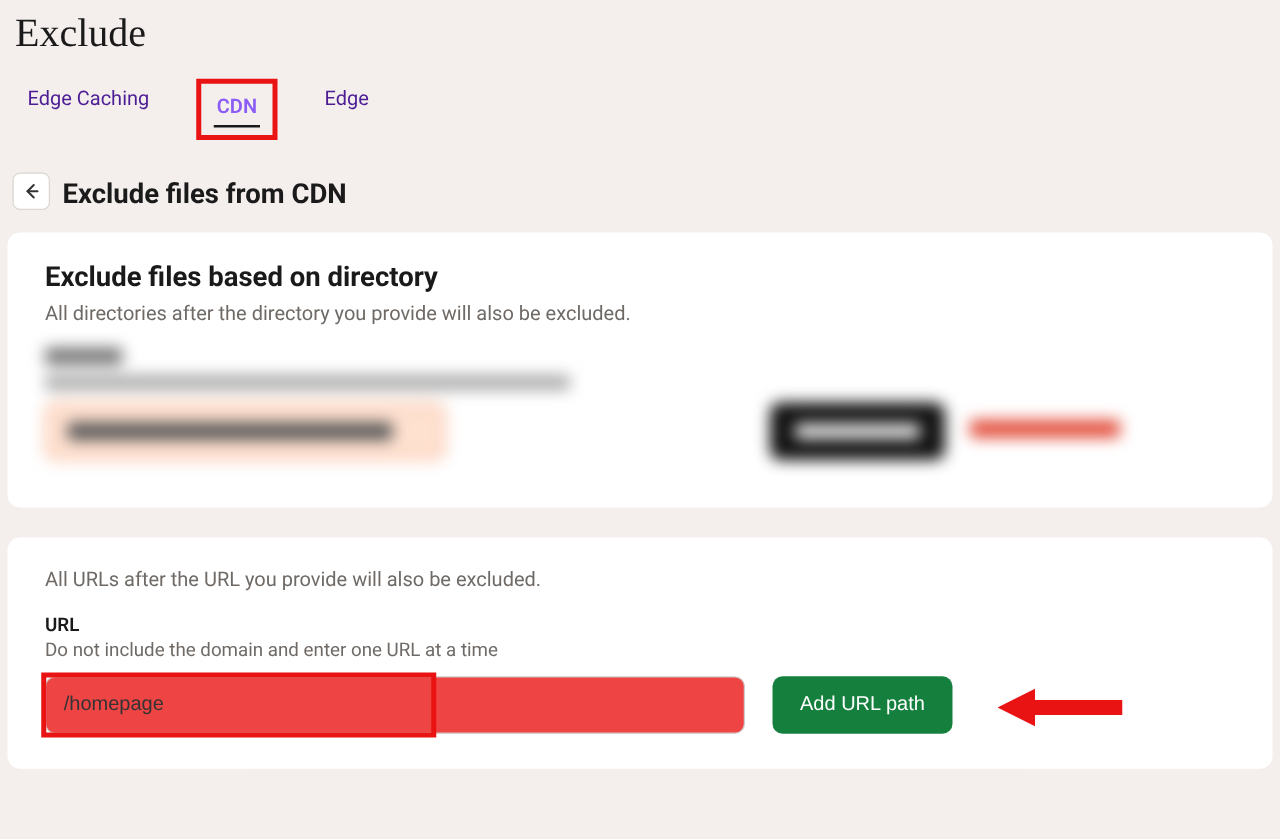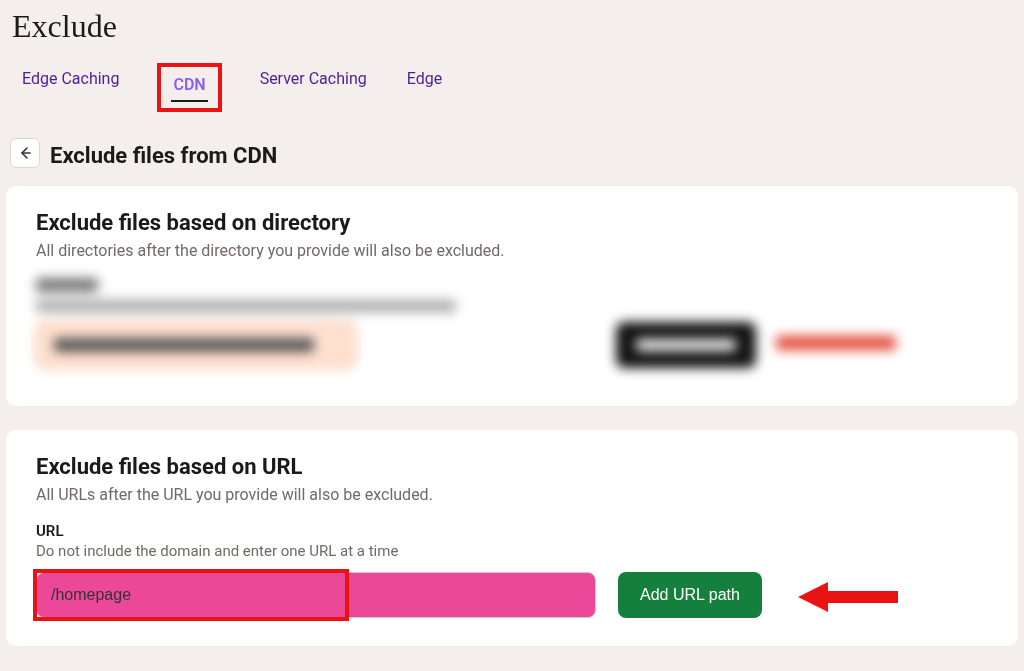--- a/index.html
+++ b/index.html
@@ -143,21 +143,21 @@
     width: 560px;
   }
   .url-input {
     width: 100%;
     height: 46px;
     border: 1px solid #cfcac6;
     border-radius: 8px;
     padding: 0 14px;
     font-size: 16px;
     color: #333;
-    background: #ec4899;
+    background: #ef4444;
   }
   .input-highlight {
     position: absolute;
     top: -3px; left: -3px;
     width: 316px; height: 52px;
     border: 4px solid #e91313;
     pointer-events: none;
   }
   .add-btn {
     height: 46px;
@@ -182,21 +182,20 @@
 </head>
 <body>
 
 <h1 class="page-title">Exclude</h1>
 
 <div class="tabs">
   <div class="tab">Edge Caching</div>
   <div class="tab-highlight">
     <div class="tab active">CDN</div>
   </div>
-  <div class="tab">Server Caching</div>
   <div class="tab">Edge</div>
 </div>
 
 <div class="subheader">
   <div class="back-btn">
     <svg width="16" height="16" viewBox="0 0 16 16" fill="none">
       <path d="M10 3 L5 8 L10 13" stroke="#333" stroke-width="1.6" fill="none" stroke-linecap="round" stroke-linejoin="round"></path>
       <path d="M5 8 H13" stroke="#333" stroke-width="1.6" stroke-linecap="round"></path>
     </svg>
   </div>
@@ -213,21 +212,20 @@
         <span></span>
       </div>
     <div class="blur-box-black">
         <span></span>
       </div>
     <div class="blur-red-text"></div>
   </div>
 </div>
 
 <div class="card">
-  <h3>Exclude files based on URL</h3>
   <p class="desc">All URLs after the URL you provide will also be excluded.</p>
   <div class="field-label">URL</div>
   <p class="field-help">Do not include the domain and enter one URL at a time</p>
   <div class="url-row">
     <div class="url-input-wrap">
       <input class="url-input" type="text" value="/homepage" style="">
       <div class="input-highlight"></div>
     </div>
     <button class="add-btn">Add URL path</button>
     <svg class="arrow" viewBox="0 0 100 34">

